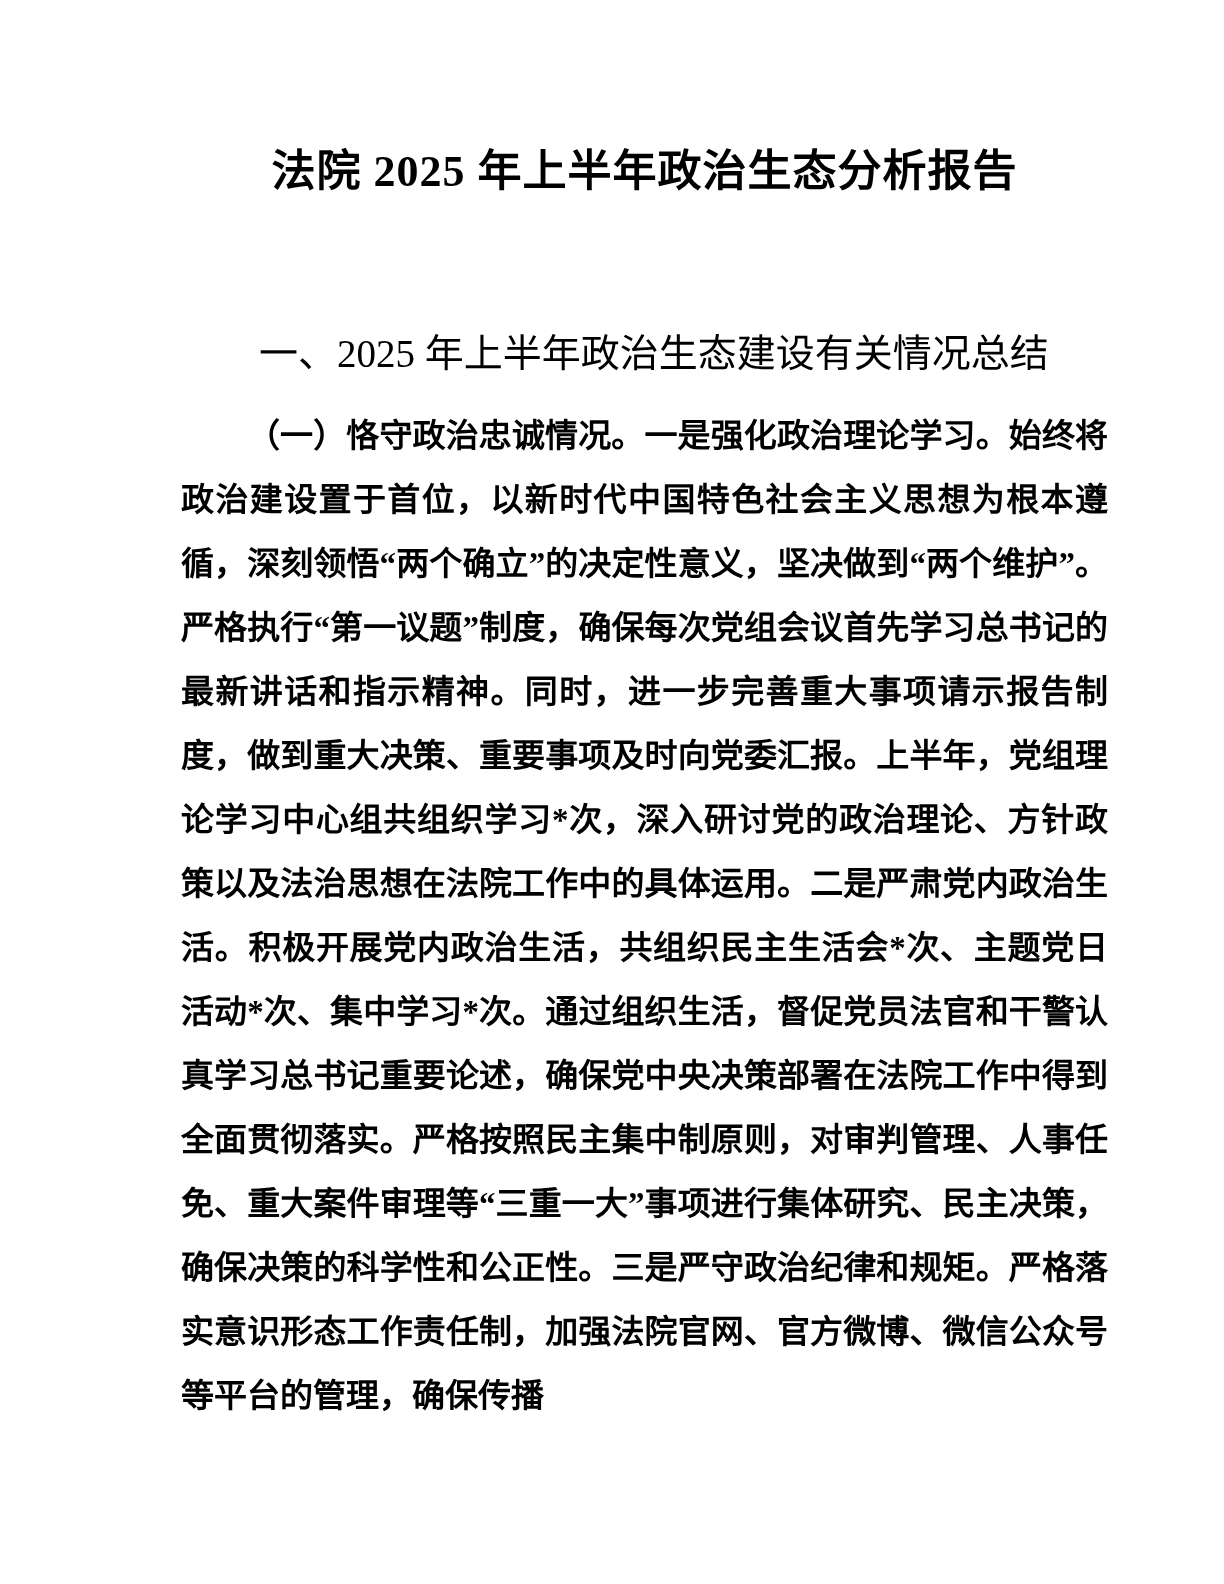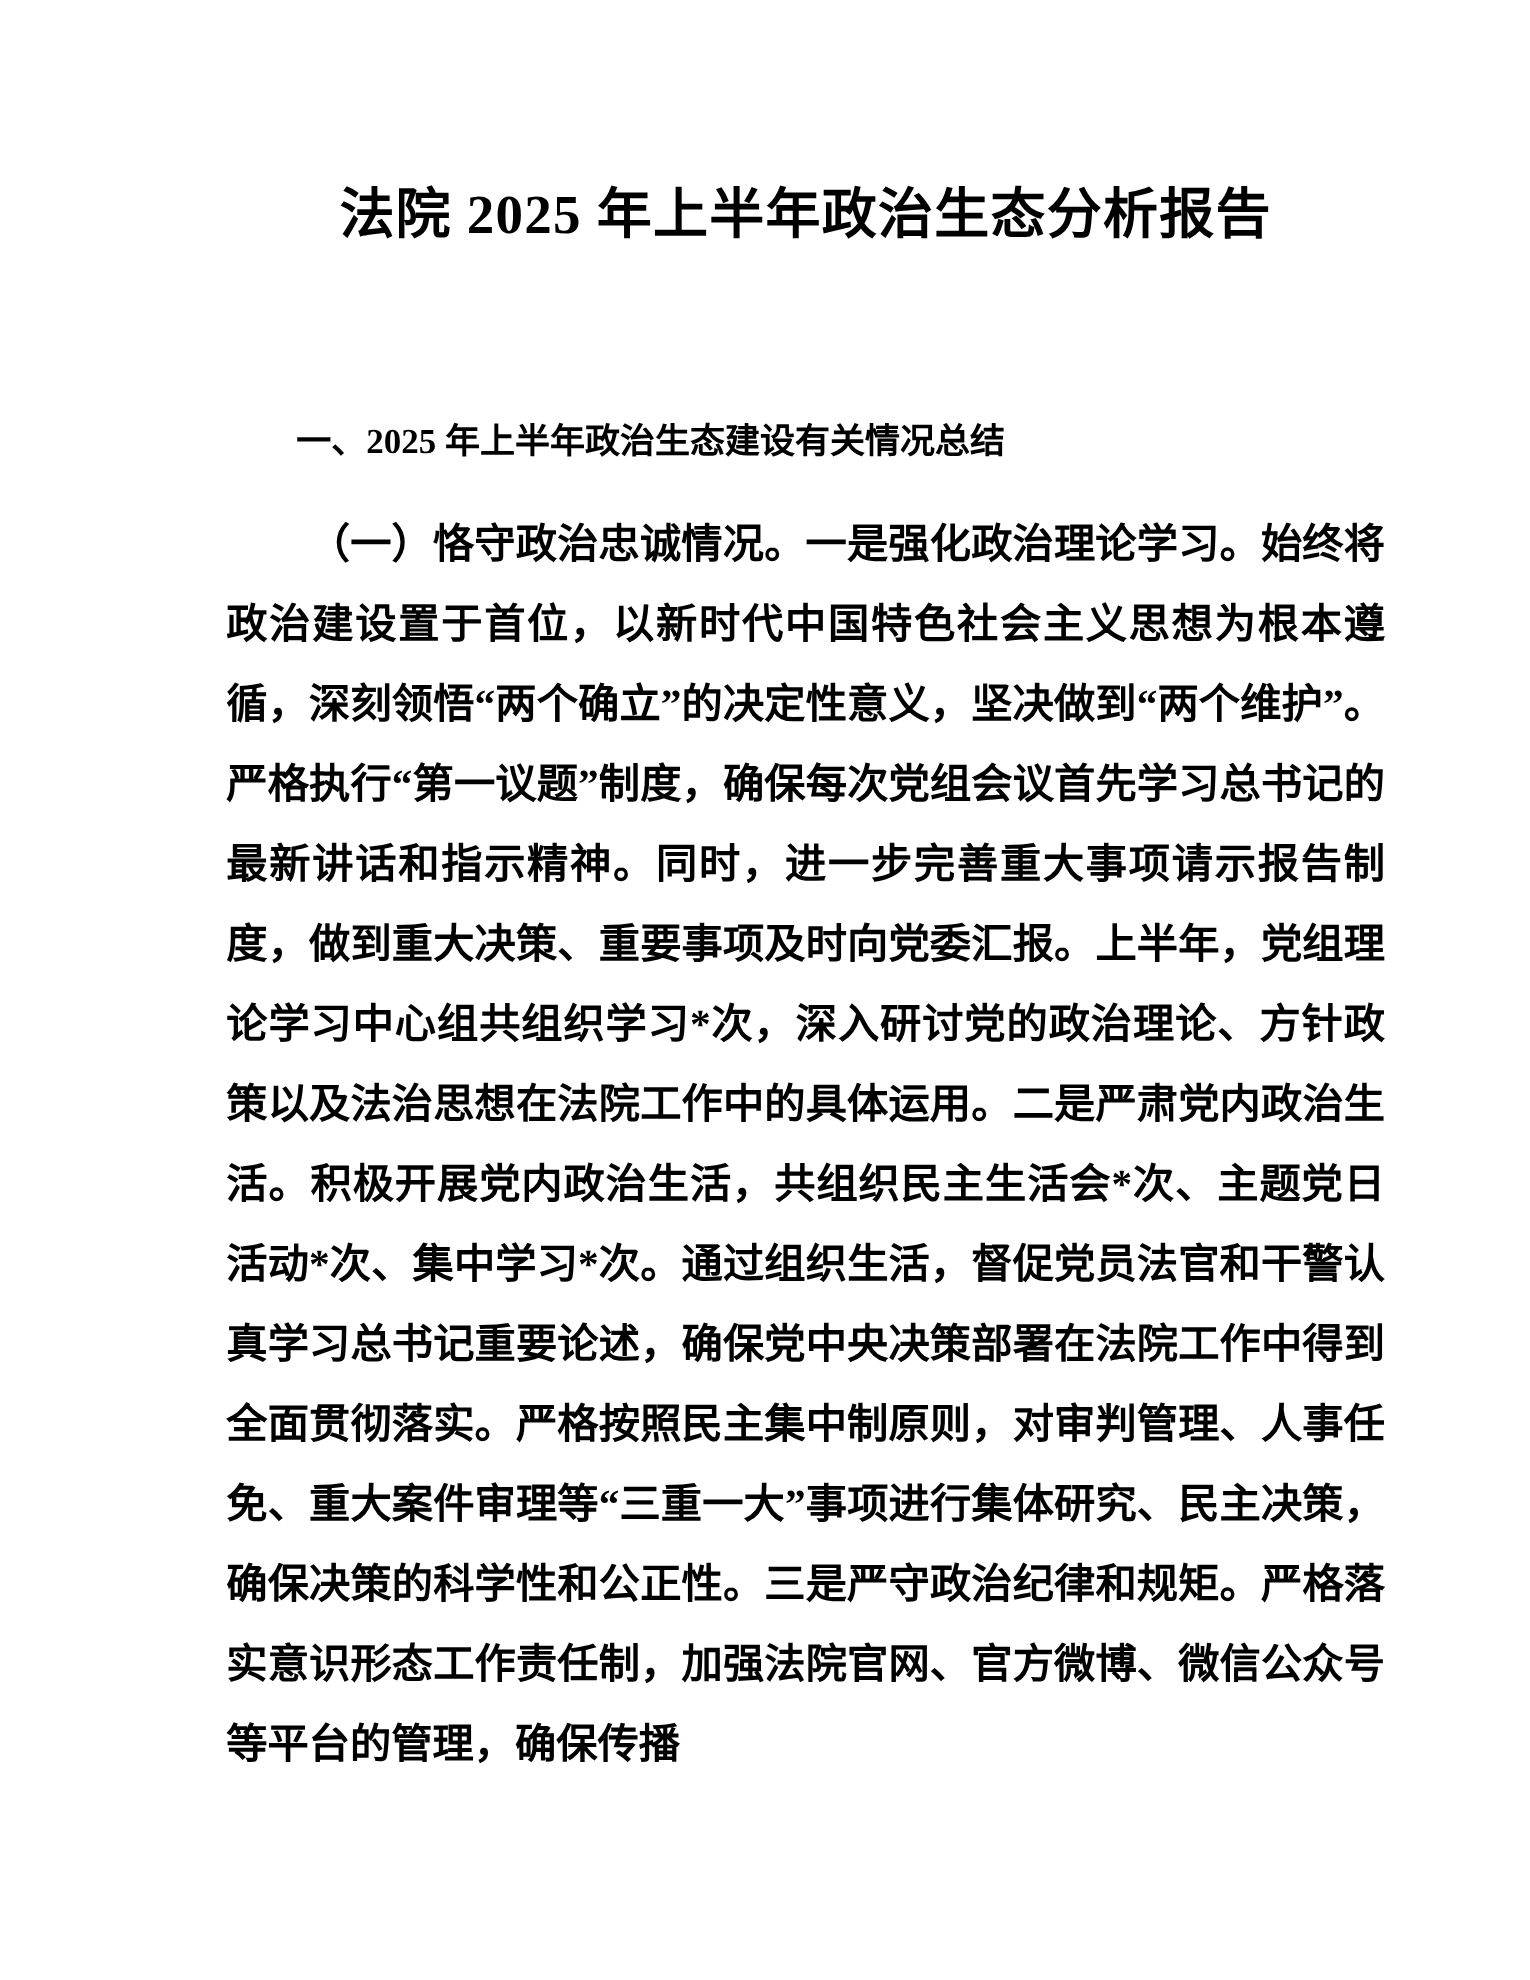--- a/index.html
+++ b/index.html
@@ -23,22 +23,22 @@
     margin: 0;
     text-align: center;
     font-size: 44px;
     font-weight: 700;
     line-height: 64px;
     letter-spacing: 1px;
     white-space: nowrap;
   }
   .section-heading {
     margin: 118px 0 0 0;
-    font-size: 28px;
-    font-weight: 700;
+    font-size: 39px;
+    font-weight: 400;
     line-height: 64px;
     text-indent: 2em;
     white-space: nowrap;
   }
   .body-paragraph {
     margin: 18px 0 0 0;
     font-size: 33px;
     font-weight: 400;
     line-height: 64px;
     text-align: justify;

